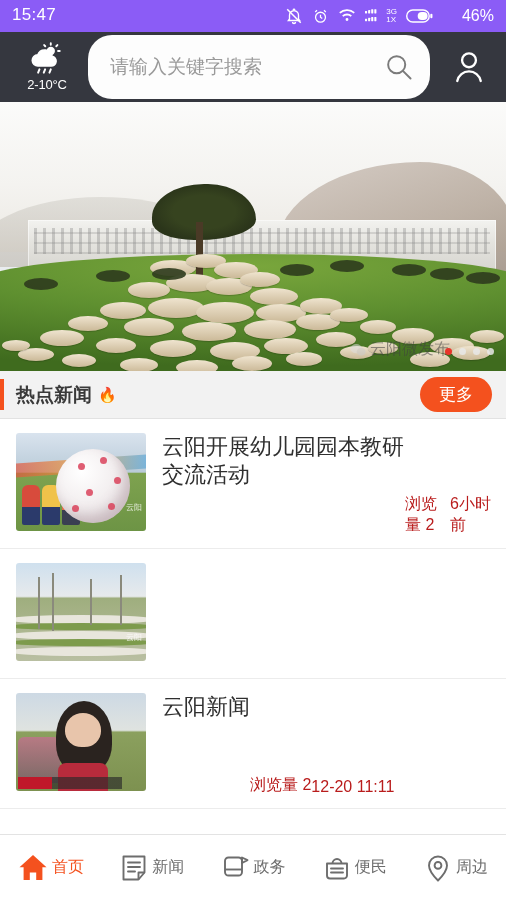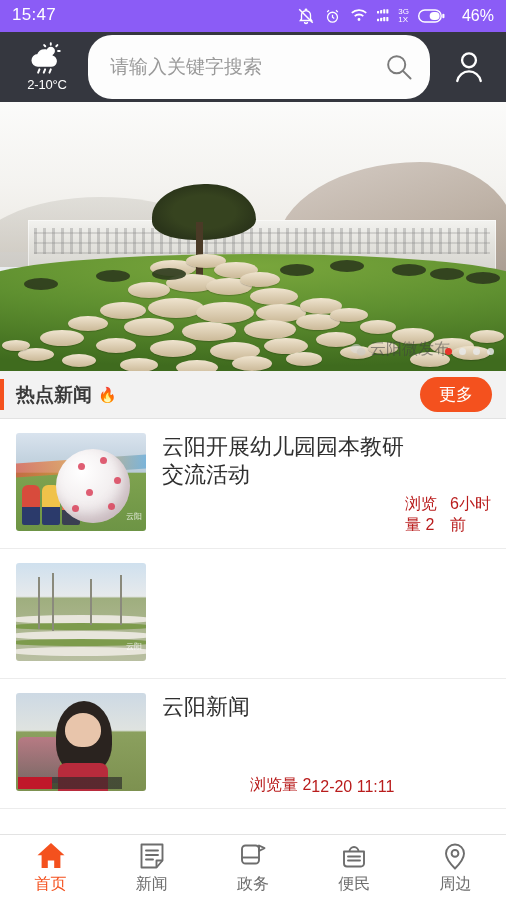--- a/index.html
+++ b/index.html
@@ -25,21 +25,21 @@
     padding: 7px 12px;
     font-size: 17px;
   }
   .statusbar .clock { letter-spacing: .3px; }
   .statusbar .spacer { flex: 1 1 auto; }
   .statusbar .sb-icons { display: flex; align-items: center; gap: 9px; }
   .sb-ico { display: block; }
   .sb-net { display: flex; align-items: flex-end; gap: 2px; }
   .netlabel { display:flex; flex-direction:column; justify-content:flex-end;
               font-size: 8px; line-height: 8px; color:#fff; }
-  .battery-pct { font-size: 16px; margin-left: 8px; }
+  .battery-pct { font-size: 16px; margin-left: 20px; }
 
   
   .header {
     height: 70px; flex: 0 0 70px;
     background: #35373f;
     display: flex; align-items: center;
     padding: 0 14px;
   }
   .weather {
     width: 66px; flex: 0 0 66px;
@@ -250,34 +250,34 @@
   }
   .th-person .crowd {
     position: absolute; left: 2px; bottom: 8px; width: 42px; height: 46px;
     background: linear-gradient(#c2718d, #7a5f6b); border-radius: 6px 6px 0 0; opacity: .8;
   }
   .th-person .chyron {
     position: absolute; left: 2px; bottom: 2px; width: 104px; height: 12px;
     background: linear-gradient(90deg,#c0182a 0 34px, rgba(40,40,40,.65) 34px 100%);
   }
   .wm-sm {
-    position: absolute; right: 4px; bottom: 9px;
+    position: absolute; right: 4px; bottom: 18px;
     font-size: 8px; color: rgba(255,255,255,.8);
   }
 
   
   .tabbar {
     height: 66px; flex: 0 0 66px;
     background: #fff;
     border-top: 1px solid #e3e3e3;
     display: flex;
   }
   .tab {
     flex: 1 1 0;
-    display: flex; flex-direction: column; align-items: center; justify-content: center;
+    display: flex; flex-direction: row; align-items: center; justify-content: center;
     gap: 3px;
     color: #6d6d6d;
   }
   .tab .tlabel { font-size: 16px; }
   .tab.active { color: #f4511e; }
 </style>
 </head>
 <body>
 
 <div id="app">

